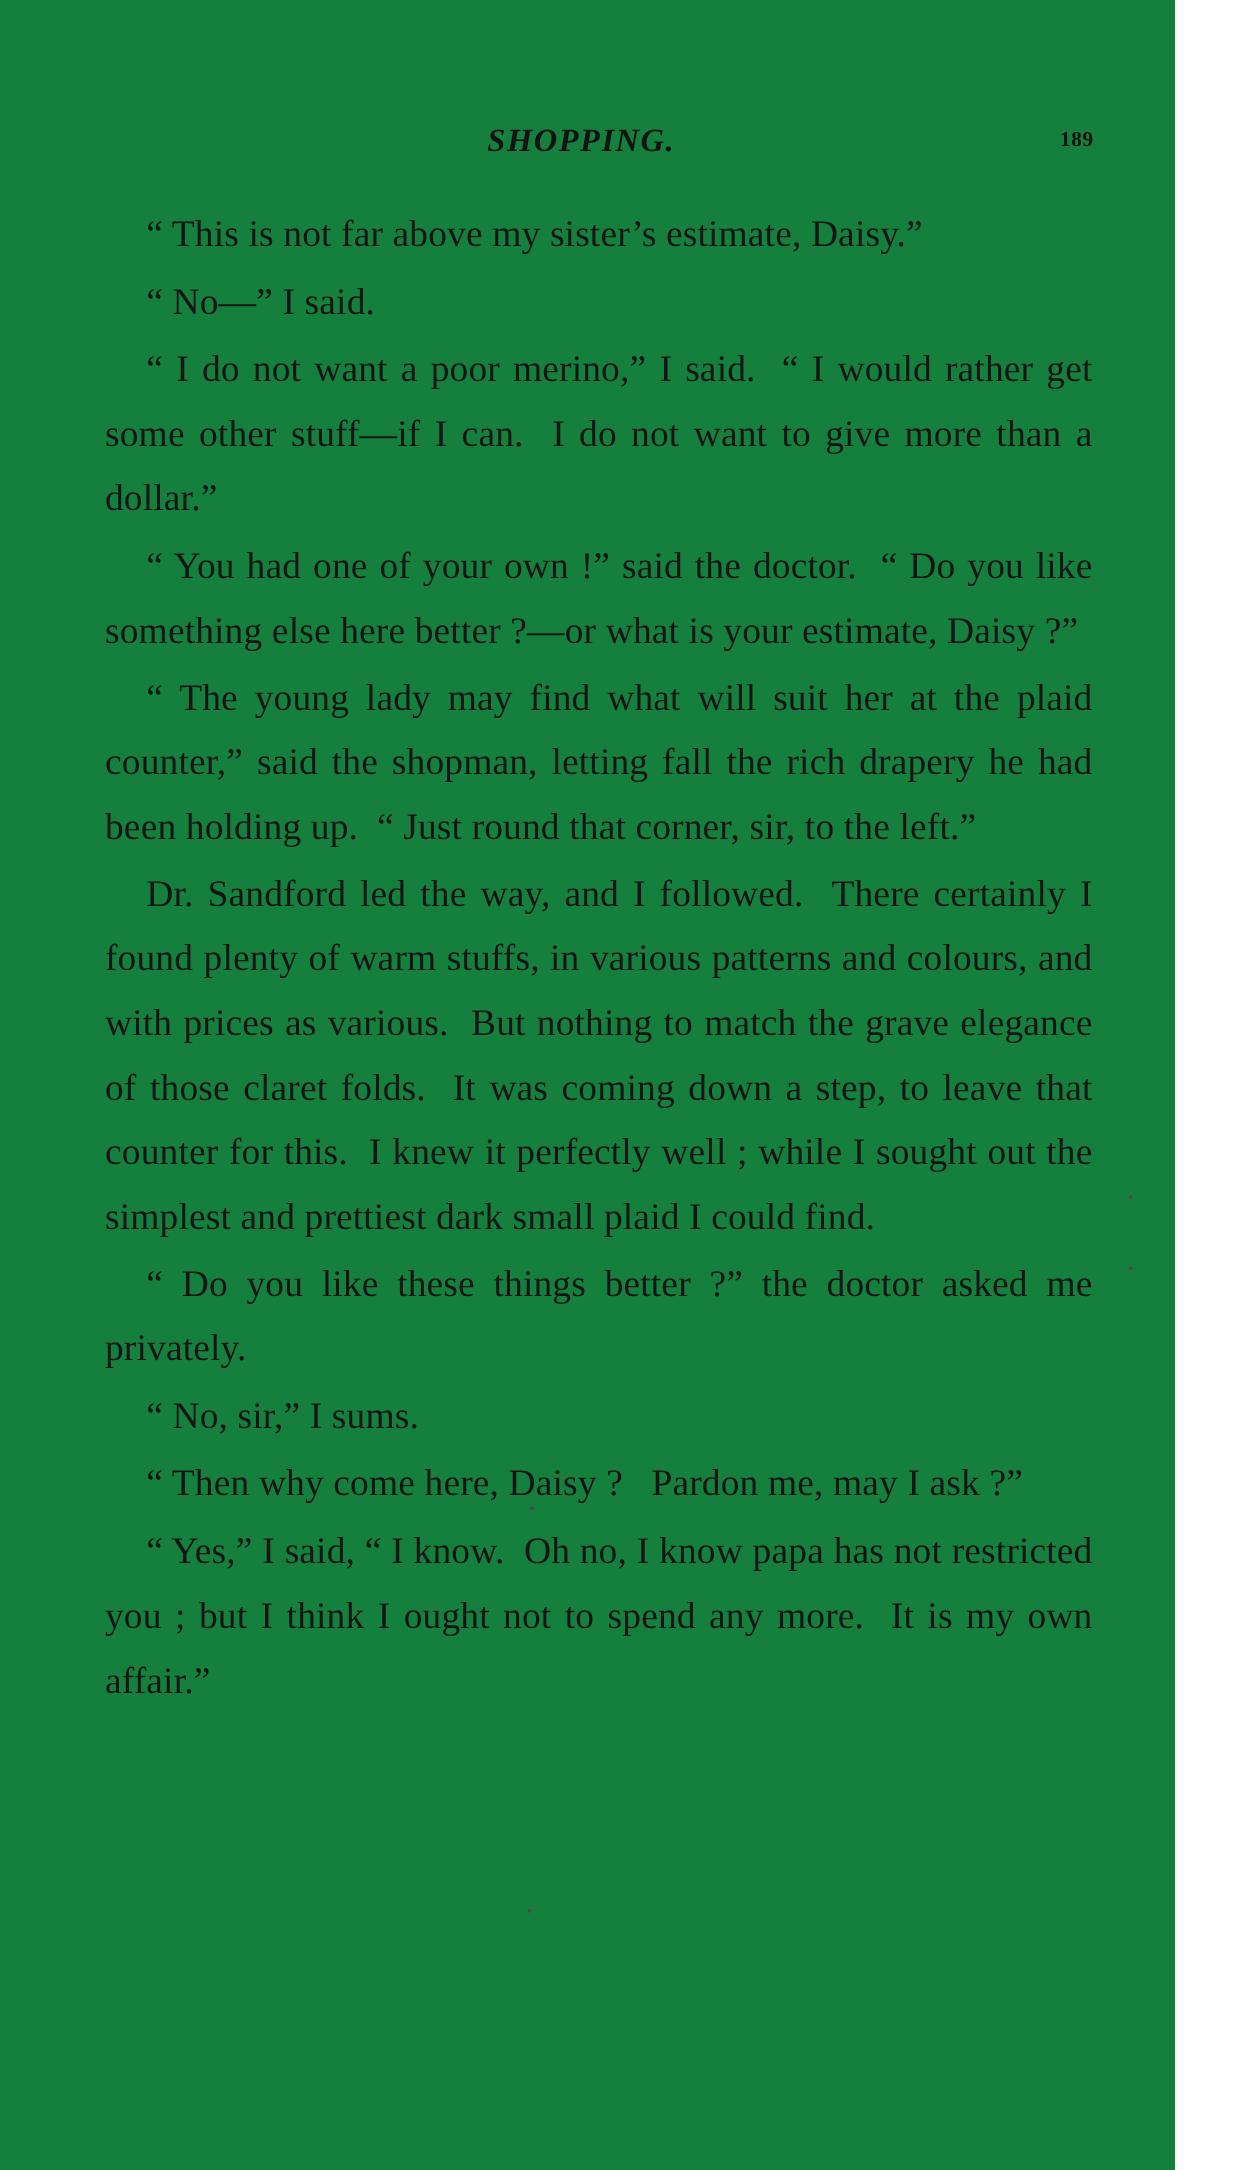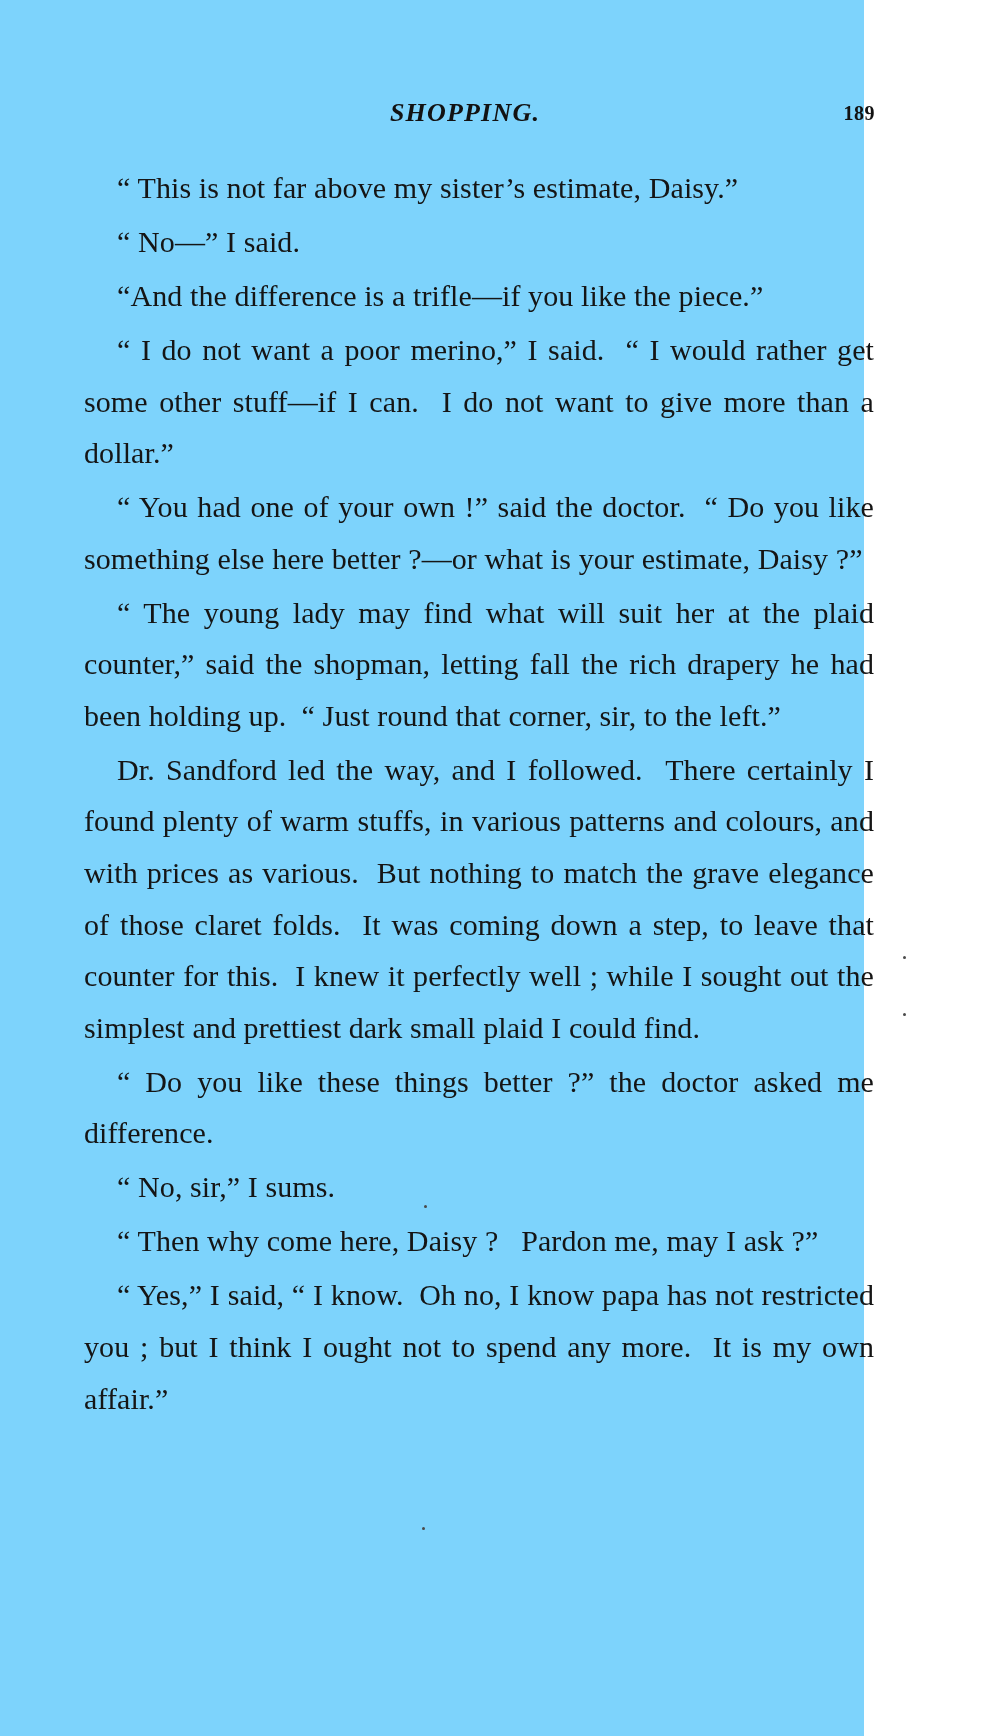--- a/index.html
+++ b/index.html
@@ -11,23 +11,23 @@
     width: 1000px;
     height: 1736px;
     position: relative;
     font-family: "Liberation Serif", serif;
     color: #1a1a1a;
     overflow: hidden;
   }
   .page {
     position: absolute;
     left: 0; top: 0;
-    width: 864px;
+    width: 940px;
     height: 1736px;
-    background: #7dd3fc;
+    background: #15803d;
   }
   .header {
     position: absolute;
     left: 85px;
     top: 98px;
     width: 790px;
     height: 40px;
   }
   .running-title {
     position: absolute;
@@ -38,21 +38,21 @@
     font-style: italic;
     font-weight: bold;
     font-size: 26px;
     letter-spacing: 1.2px;
     color: #121212;
   }
   .folio {
     position: absolute;
     right: 0;
     top: 4px;
-    font-size: 20px;
+    font-size: 17px;
     font-weight: bold;
     letter-spacing: 0.5px;
     color: #121212;
   }
   .body-text {
     position: absolute;
     left: 84px;
     top: 162px;
     width: 790px;
   }
@@ -91,26 +91,25 @@
 <div class="page">
 
   <div class="header">
     <div class="running-title">SHOPPING.</div>
     <div class="folio">189</div>
   </div>
 
   <div class="body-text">
       <p class="indent short">“ This is not far above my sister’s estimate, Daisy.”</p>
       <p class="indent short">“ No—” I said.</p>
-      <p class="indent short">“And the difference is a trifle—if you like the piece.”</p>
       <p class="indent">“ I do not want a poor merino,” I said. &nbsp;“ I would rather get some other stuff—if I can. &nbsp;I do not want to give more than a dollar.”</p>
       <p class="indent">“ You had one of your own !” said the doctor. &nbsp;“ Do you like something else here better ?—or what is your estimate, Daisy ?”</p>
       <p class="indent">“ The young lady may find what will suit her at the plaid counter,” said the shopman, letting fall the rich drapery he had been holding up. &nbsp;“ Just round that corner, sir, to the left.”</p>
       <p class="indent">Dr. Sandford led the way, and I followed. &nbsp;There certainly I found plenty of warm stuffs, in various patterns and colours, and with prices as various. &nbsp;But nothing to match the grave elegance of those claret folds. &nbsp;It was coming down a step, to leave that counter for this. &nbsp;I knew it perfectly well ; while I sought out the simplest and prettiest dark small plaid I could find.</p>
-      <p class="indent">“ Do you like these things better ?” the doctor asked me difference.</p>
+      <p class="indent">“ Do you like these things better ?” the doctor asked me privately.</p>
       <p class="indent short">“ No, sir,” I sums.</p>
       <p class="indent short">“ Then why come here, Daisy ? &nbsp;&nbsp;Pardon me, may I ask ?”</p>
       <p class="indent">“ Yes,” I said, “ I know. &nbsp;Oh no, I know papa has not restricted you ; but I think I ought not to spend any more. &nbsp;It is my own affair.”</p>
     </div>
 
   <div class="stray-dot dot-a"></div>
   <div class="stray-dot dot-b"></div>
   <div class="stray-dot dot-c"></div>
   <div class="stray-dot dot-d"></div>
 

